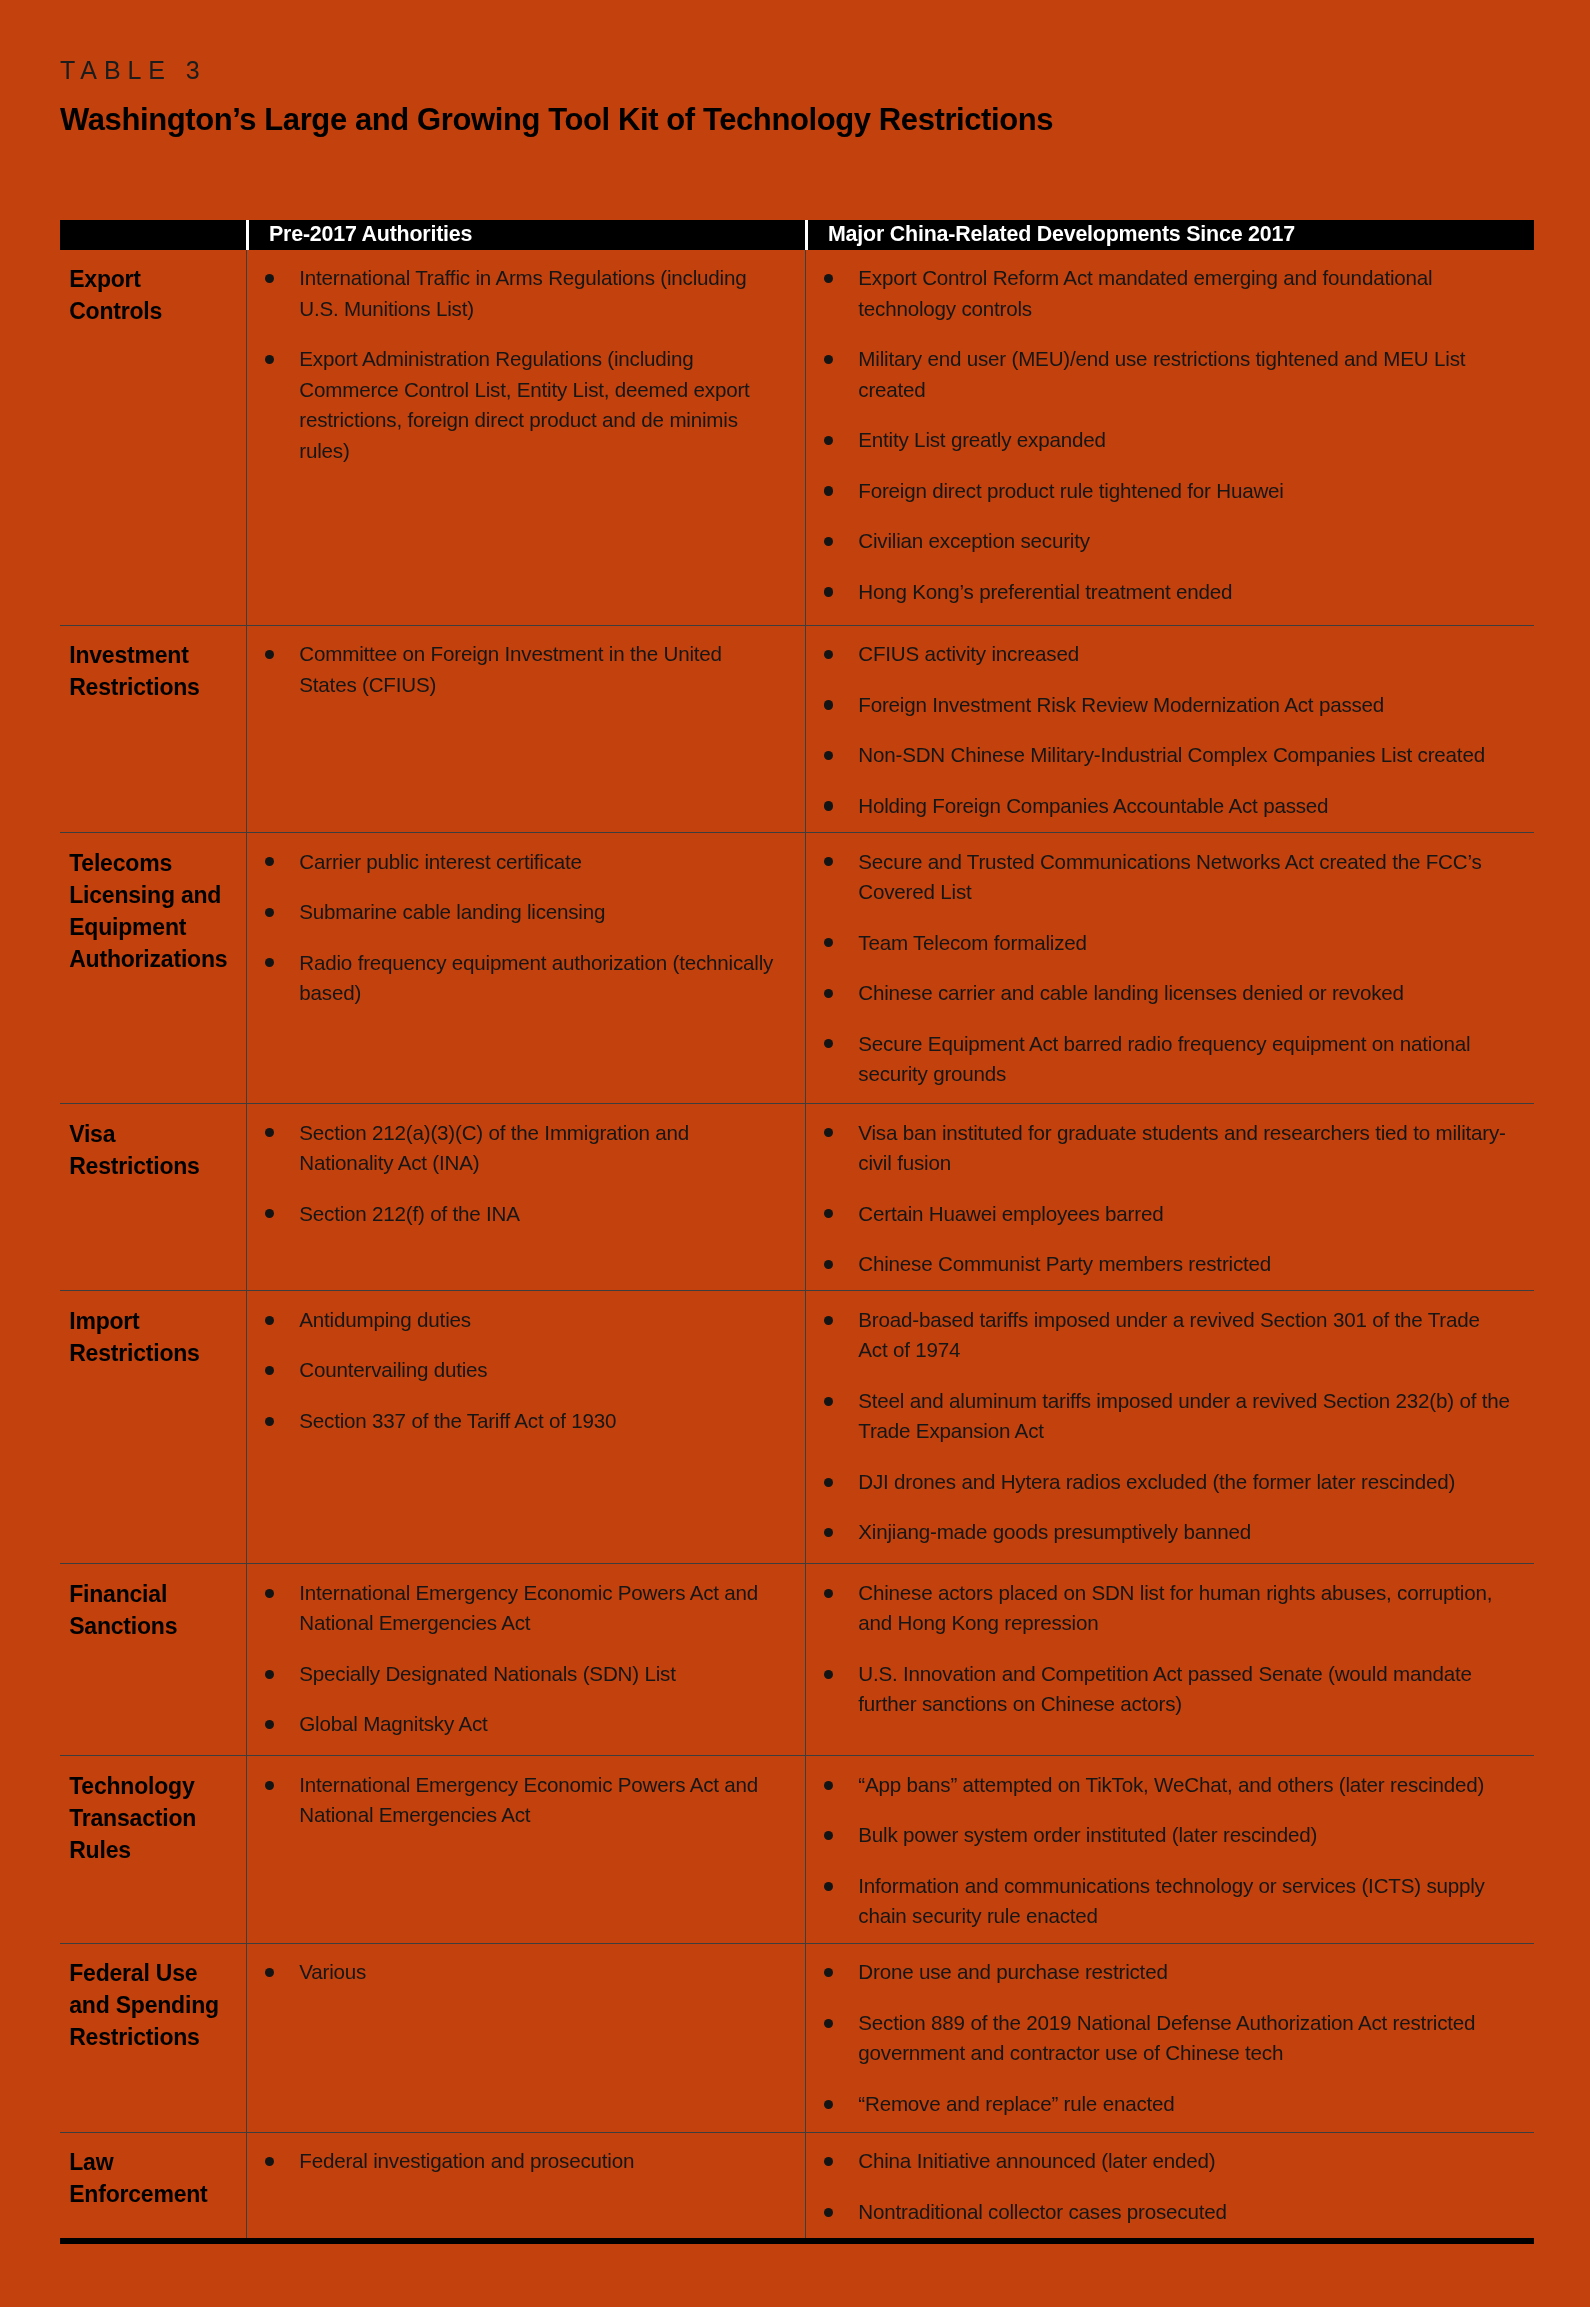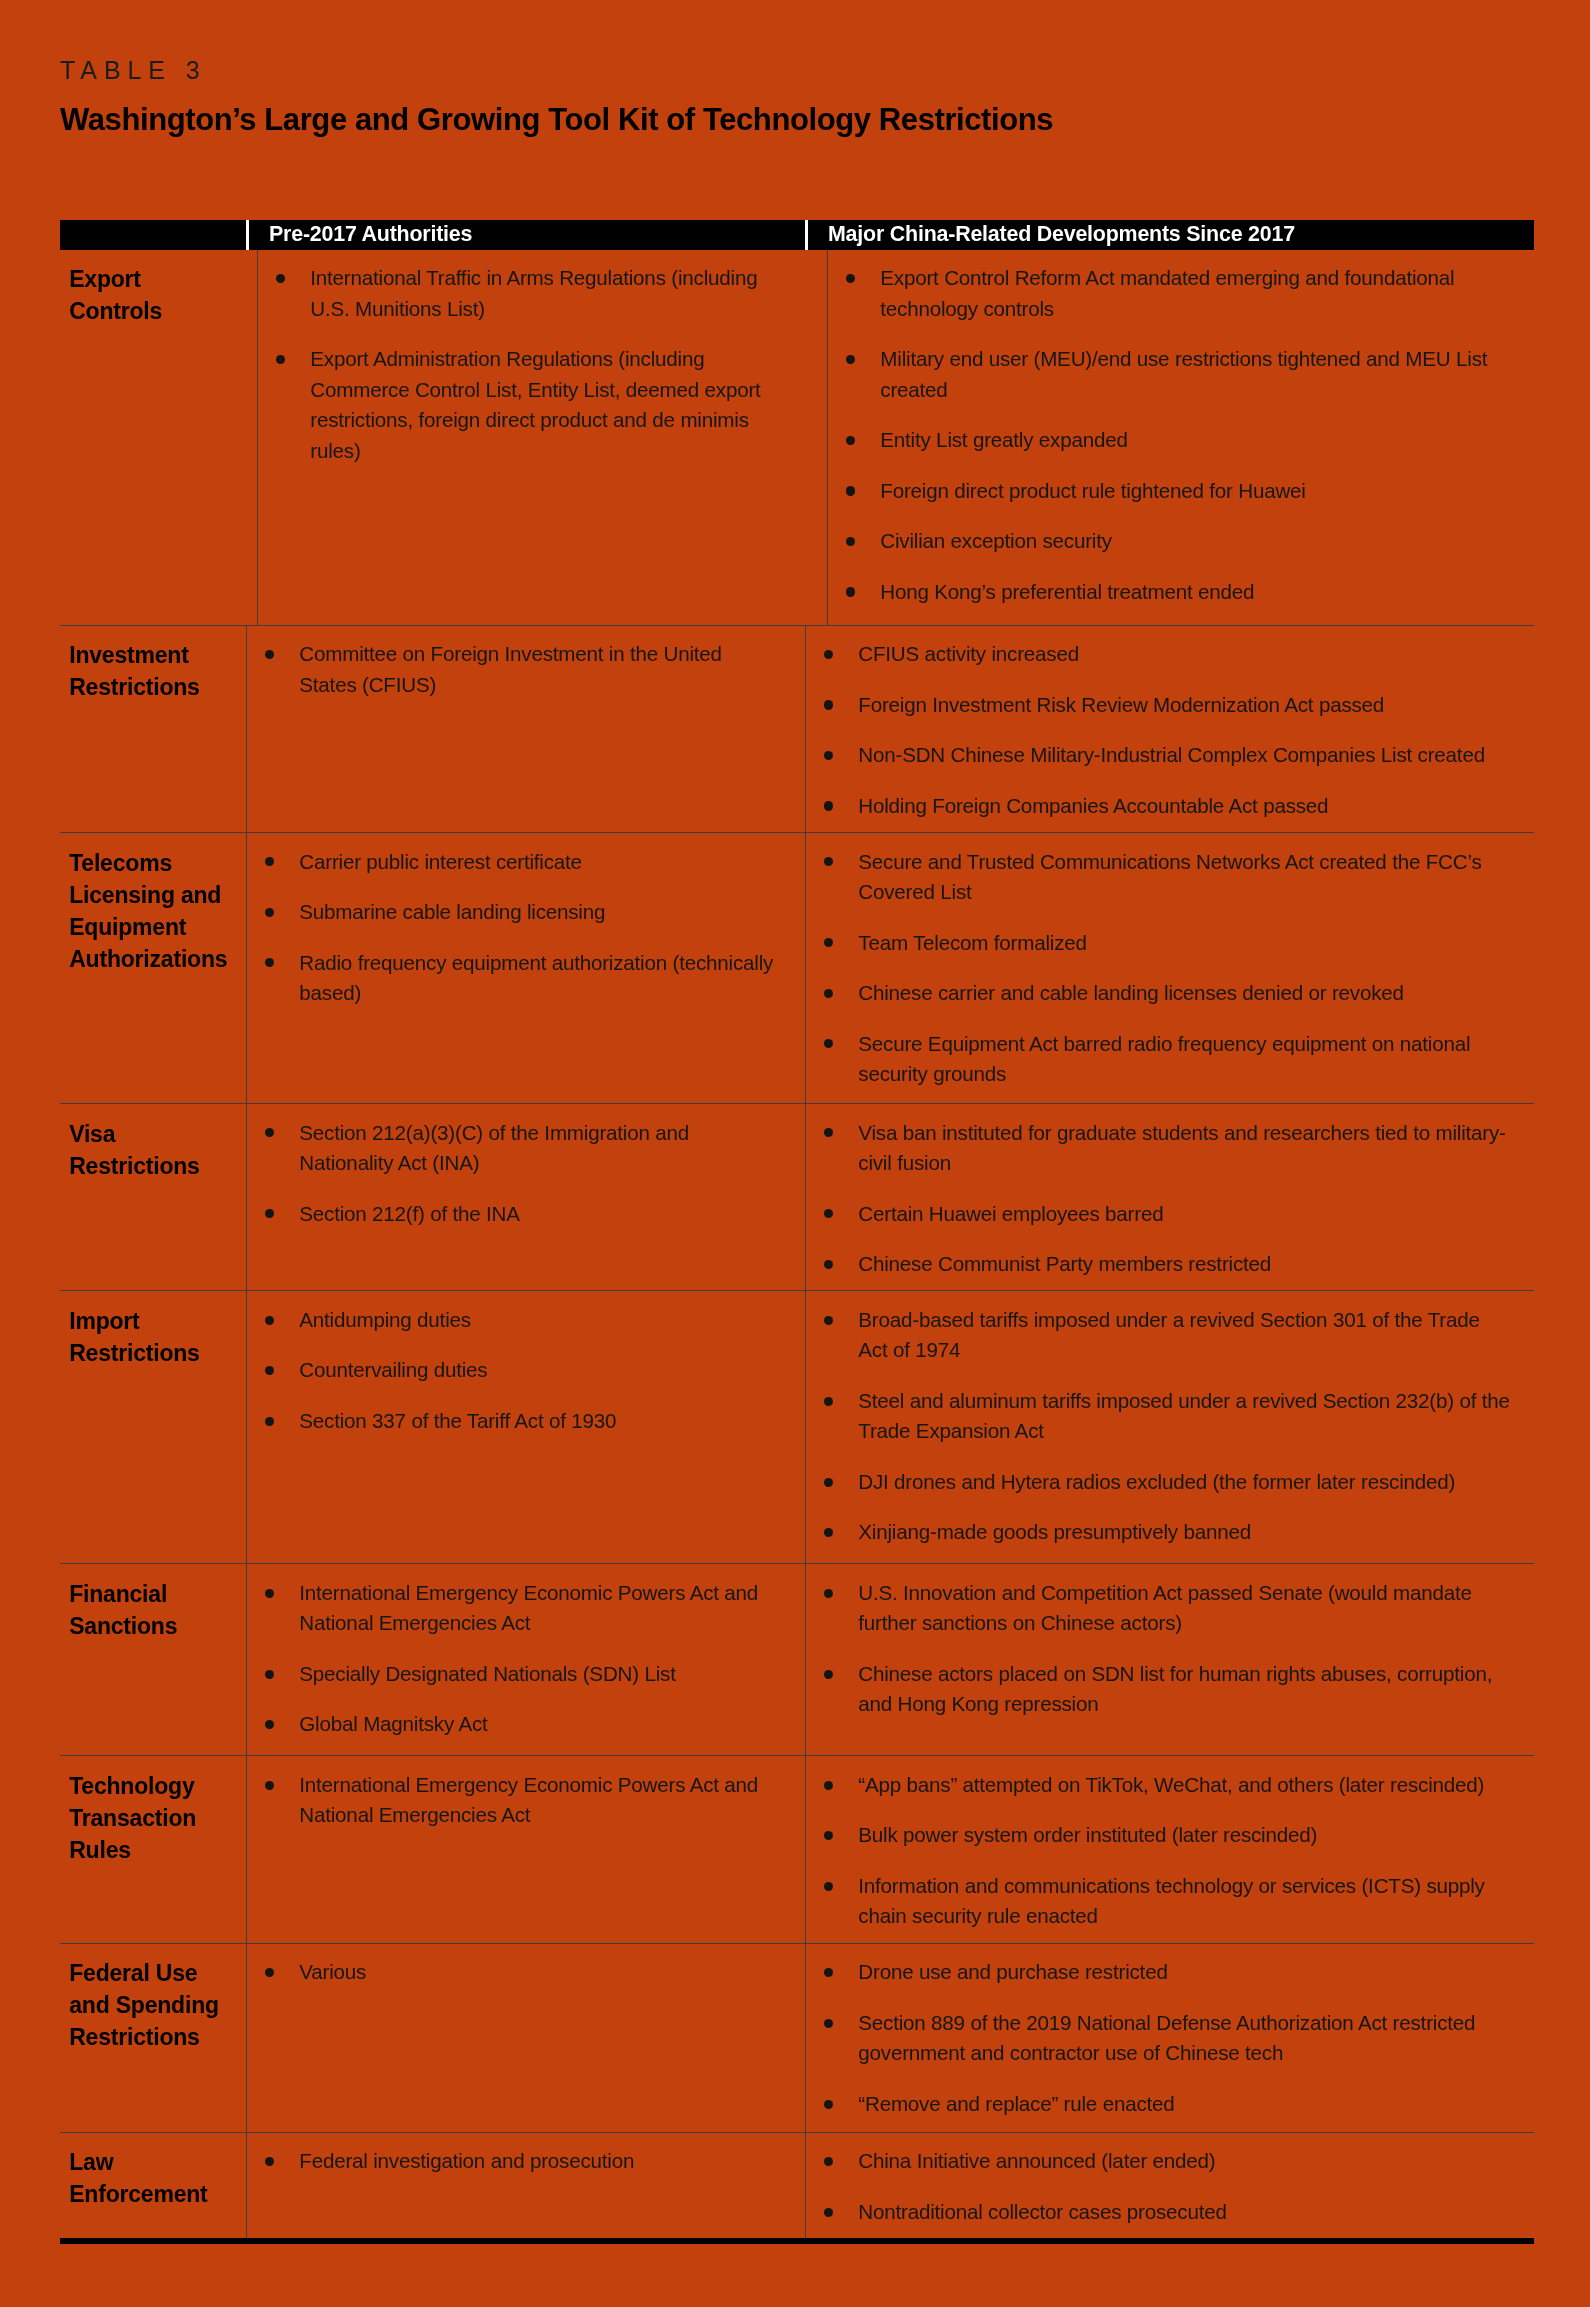--- a/index.html
+++ b/index.html
@@ -50,21 +50,21 @@
     box-sizing: border-box;
   }
   .hcell.cat { padding-left: 9.2px; }
   .hcell + .hcell { border-left: 3.8px solid #ffffff; }
 
   .body-row {
     display: grid;
     grid-template-columns: 186px 559px 729px;
     border-top: 1.5px solid #3d3d3d;
   }
-  #rows .body-row:first-child { border-top: none; gap: 11px; }
+  #rows .body-row:first-child { border-top: none; }
   #rows .body-row:nth-child(1) { min-height: 375px; }
   #rows .body-row:nth-child(2) { min-height: 202px; }
   #rows .body-row:nth-child(3) { min-height: 270px; }
   #rows .body-row:nth-child(4) { min-height: 185px; }
   #rows .body-row:nth-child(5) { min-height: 272px; }
   #rows .body-row:nth-child(6) { min-height: 191px; }
   #rows .body-row:nth-child(7) { min-height: 184px; }
   #rows .body-row:nth-child(8) { min-height: 188px; }
   #rows .body-row:nth-child(9) { min-height: 102px; }
 
@@ -318,26 +318,26 @@
               <li>
                 <span class="dot"></span>
                 <span>Global Magnitsky Act</span>
               </li>
             </ul>
           </div>
     <div class="cell list-cell since">
             <ul>
               <li>
                 <span class="dot"></span>
+                <span>Chinese actors placed on SDN list for human rights abuses, corruption, and Hong Kong repression</span>
+              </li>
+              <li>
+                <span class="dot"></span>
                 <span>U.S. Innovation and Competition Act passed Senate (would mandate further sanctions on Chinese actors)</span>
               </li>
-              <li>
-                <span class="dot"></span>
-                <span>Chinese actors placed on SDN list for human rights abuses, corruption, and Hong Kong repression</span>
-              </li>
             </ul>
           </div>
   </div>
 
   <div class="body-row">
     <div class="cell cat-cell">Technology Transaction Rules</div>
     <div class="cell list-cell pre">
             <ul>
               <li>
                 <span class="dot"></span>

